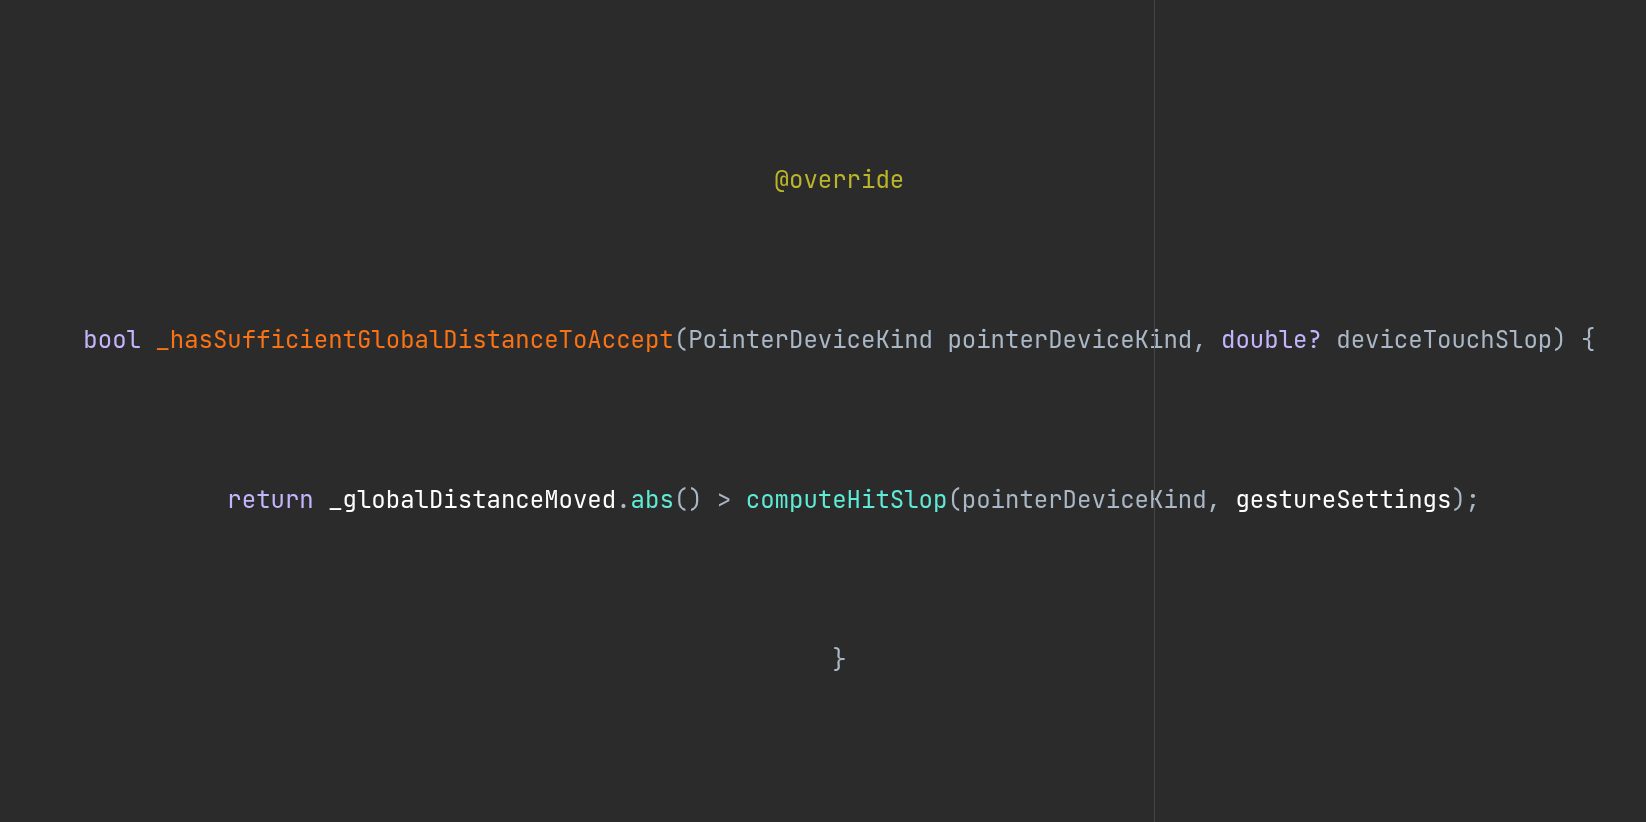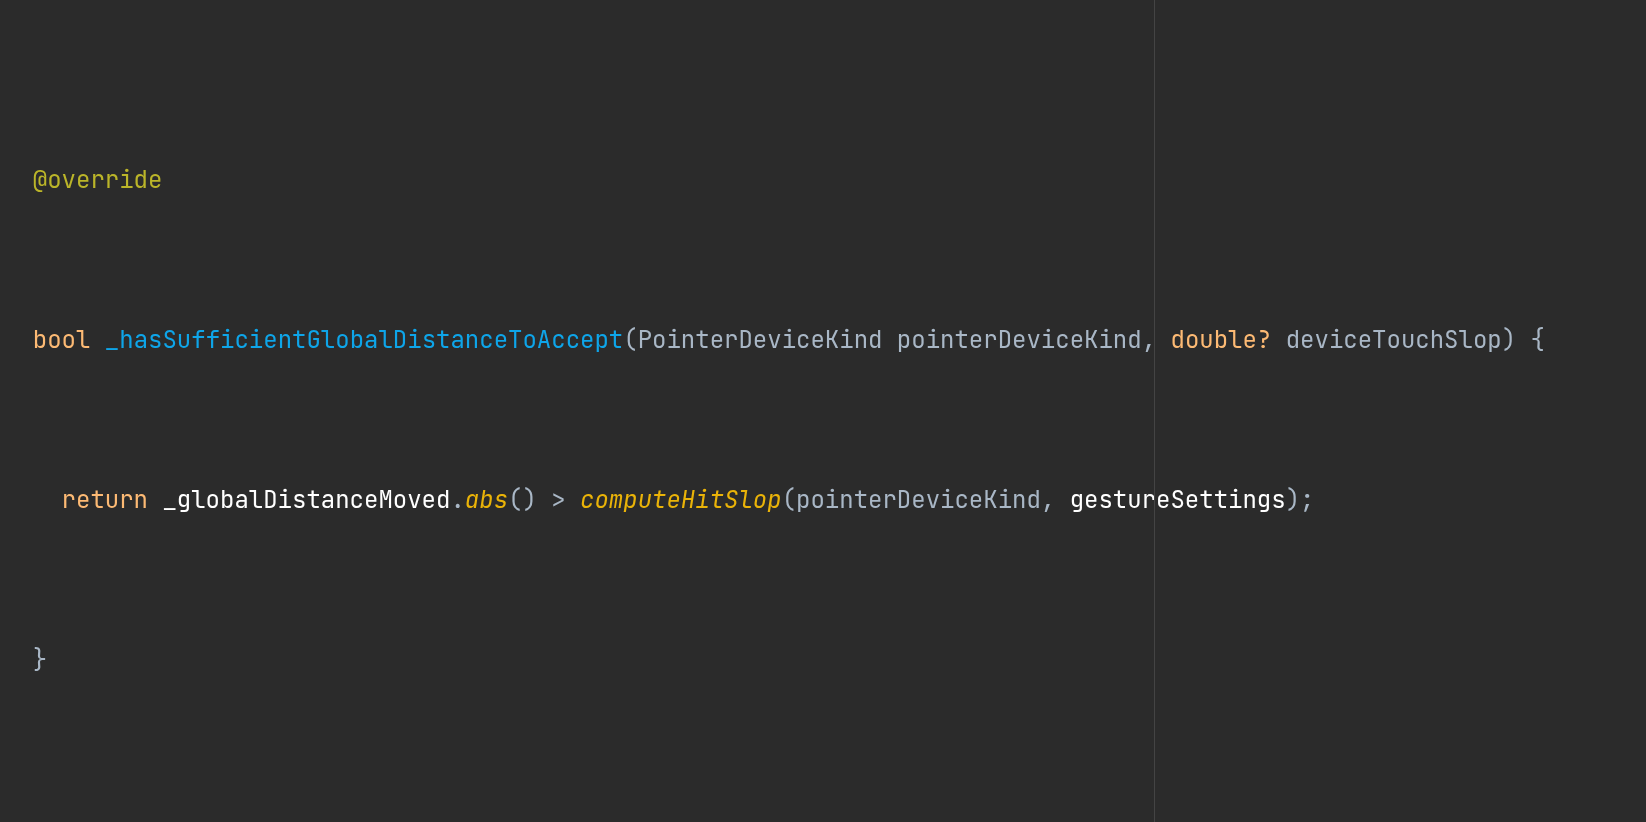--- a/index.html
+++ b/index.html
@@ -20,28 +20,28 @@
   }
   .ruler {
     position: absolute;
     top: 0;
     bottom: 0;
     left: 1154px;
     width: 1px;
     background: #444444;
     pointer-events: none;
   }
-  .line { height: 40px; }
+  .line { height: 40px; text-align: center; }
   .tok-annotation { color: #bbb529; }
-  .tok-keyword { color: #fdba74; }
+  .tok-keyword { color: #c4b5fd; }
   .tok-type { color: #a9b7c6; }
-  .tok-funcdecl { color: #0ea5e9; }
+  .tok-funcdecl { color: #f97316; }
   .tok-param { color: #a9b7c6; }
   .tok-member { color: #ffffff; }
-  .tok-call { color: #eab308; font-style: italic; }
+  .tok-call { color: #5eead4; }
   .tok-default { color: #a9b7c6; }
   .tok-punct { color: #a9b7c6; }
 </style>
 </head>
 <body>
 
 <div class="editor">
   <div class="ruler"></div>
 
   <div class="line"><span>  </span><span class="tok-annotation">@override</span></div>

